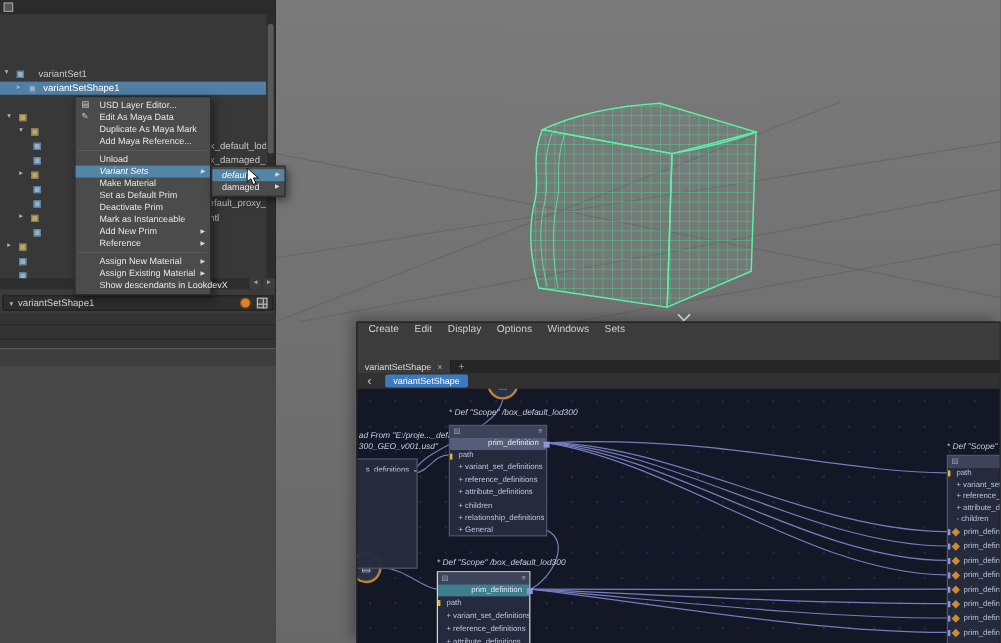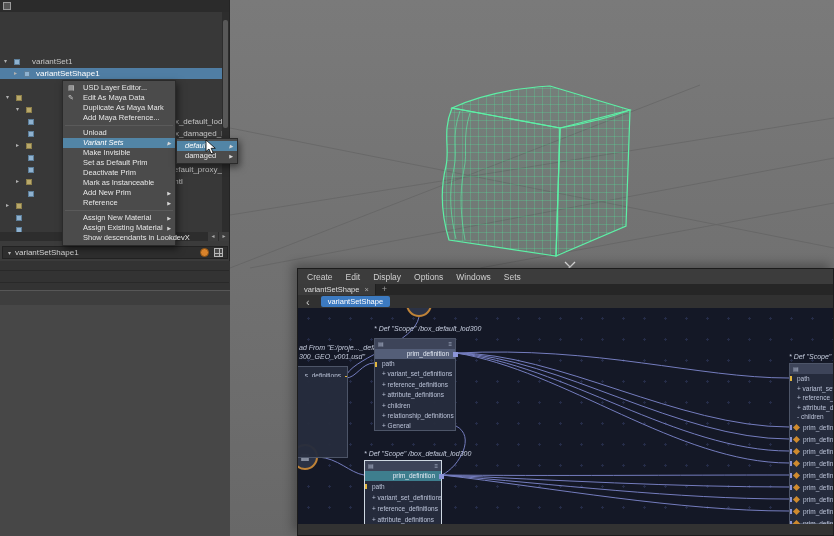--- a/index.html
+++ b/index.html
@@ -59,21 +59,21 @@
   .smenu .cm-item { padding-left:8px; }
   .cursor { position:absolute; left:205px; top:140px; z-index:50; }
 
   
   .bifrost { position:absolute; left:297px; top:268px; width:537px; height:268px; z-index:10;
              border:1px solid #1c1c1c; box-shadow:-4px -4px 10px rgba(0,0,0,.3); background:#323232; }
   .bf-title { height:13px; background:#e9e9e9; display:flex; align-items:center; gap:4px;
               padding-left:5px; font-size:8.5px; color:#1d1d1d; }
   .bf-appicon { width:9px; height:9px; background:#2d7dd2; border-radius:2px; color:#fff;
                 font-size:7px; line-height:9px; text-align:center; }
-  .bf-menubar { height:15px; background:#3c3c3c; display:flex; align-items:center; gap:13px;
+  .bf-menubar { height:31px; background:#3c3c3c; display:flex; align-items:flex-start; gap:13px;
                 padding-left:9px; font-size:8.5px; color:#cfcfcf; }
   .bf-tabbar { height:11px; background:#262626; display:flex; align-items:stretch; }
   .bf-tab { background:#3b3b3b; padding:0 6px; font-size:7.5px; color:#ddd; line-height:11px;
             display:flex; gap:5px; border-right:1px solid #1f1f1f; }
   .bf-tab .x { color:#aaa; }
   .bf-plus { color:#9a9a9a; font-size:9px; line-height:11px; padding:0 6px; }
   .bf-pathbar { height:13px; background:#313131; display:flex; align-items:center; gap:11px; padding-left:8px; }
   .bf-back { color:#c9c9c9; font-size:11px; line-height:12px; }
   .bf-crumb { background:#3c7ac0; color:#fff; font-size:7.5px; padding:1px 7px; border-radius:2px; }
   .bf-canvas { position:relative; width:535px; height:216px; background:#141826; overflow:hidden;
@@ -411,21 +411,21 @@
     </div>
     <div class="cm-sep"></div>
     <div class="cm-item">
       <span>Unload</span>
     </div>
     <div class="cm-item hl">
       <span>Variant Sets</span>
       <span class="cm-arrow">▶</span>
     </div>
     <div class="cm-item">
-      <span>Make Invisible</span>
+      <span>Make Material</span>
     </div>
     <div class="cm-item">
       <span>Set as Default Prim</span>
     </div>
     <div class="cm-item">
       <span>Deactivate Prim</span>
     </div>
     <div class="cm-item">
       <span>Mark as Instanceable</span>
     </div>

